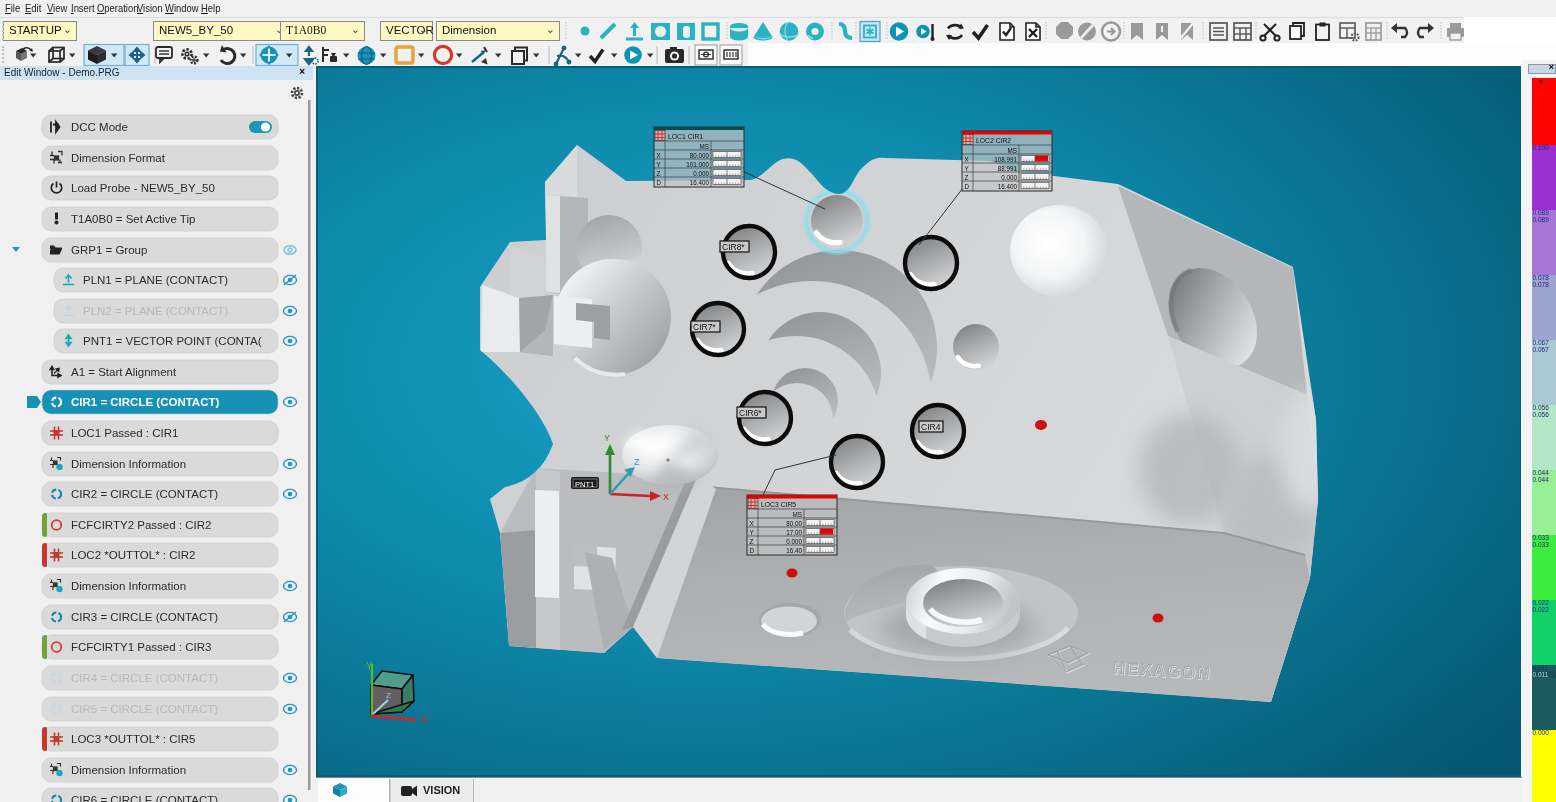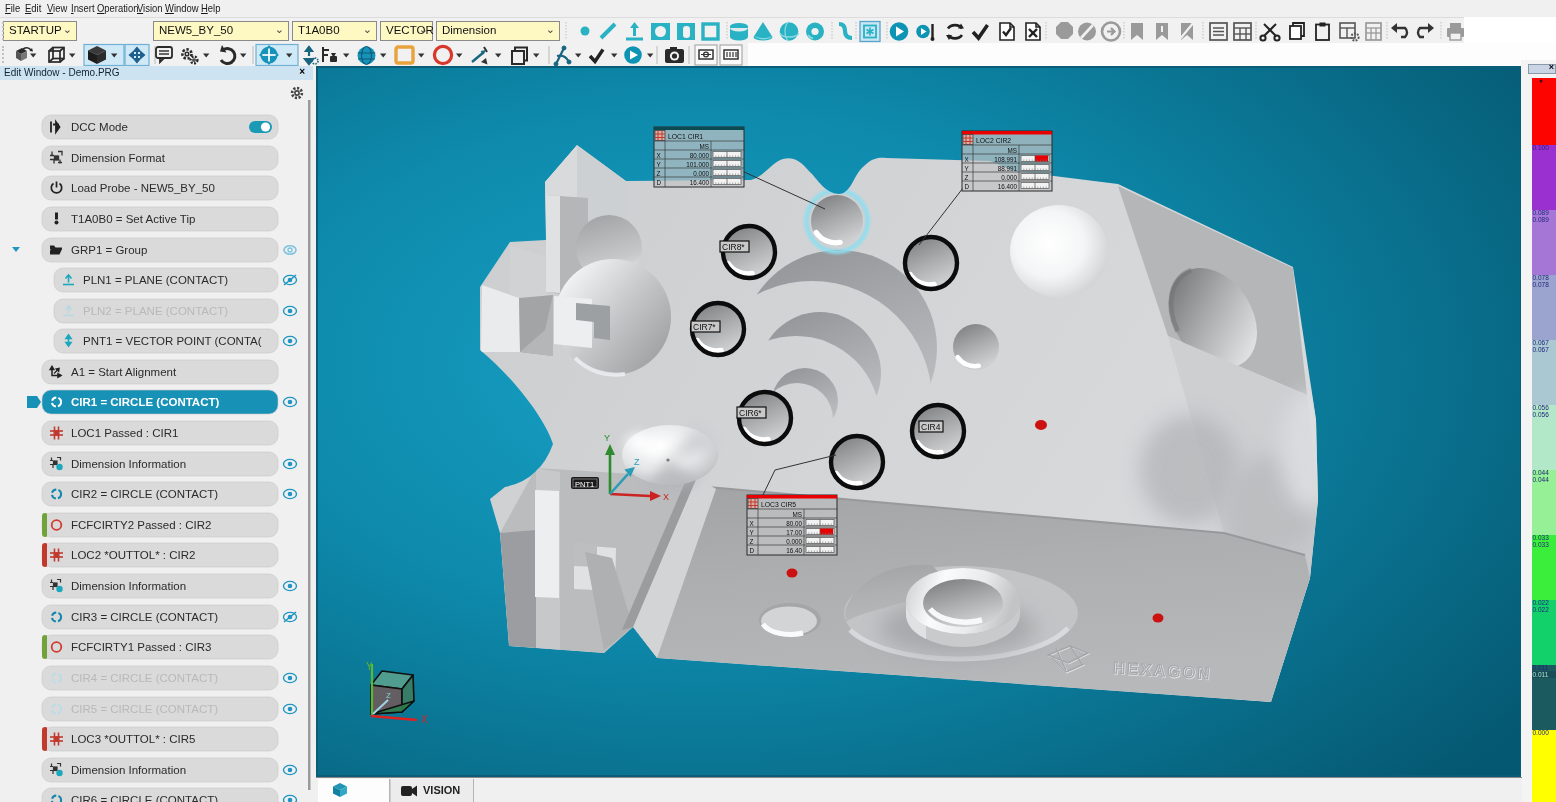--- a/index.html
+++ b/index.html
@@ -35,21 +35,21 @@
         <span class="c">⌄</span>
       </div>
     <div class="combo" style="left:72px; width:71px;margin-top:40px;">
         <span class="t">A1</span>
         <span class="c">⌄</span>
       </div>
     <div class="combo" style="left:153px; width:136px;">
         <span class="t">NEW5_BY_50</span>
         <span class="c">⌄</span>
       </div>
-    <div class="combo" style="left:292px; width:85px;">
+    <div class="combo" style="left:280px; width:85px;font-family:Liberation Serif, serif;">
         <span class="t">T1A0B0</span>
         <span class="c">⌄</span>
       </div>
     <div class="combo" style="left:380px; width:53px;">
         <span class="t">VECTOR</span>
         <span class="c">⌄</span>
       </div>
     <div class="combo" style="left:436px; width:124px;">
         <span class="t">Dimension</span>
         <span class="c">⌄</span>

